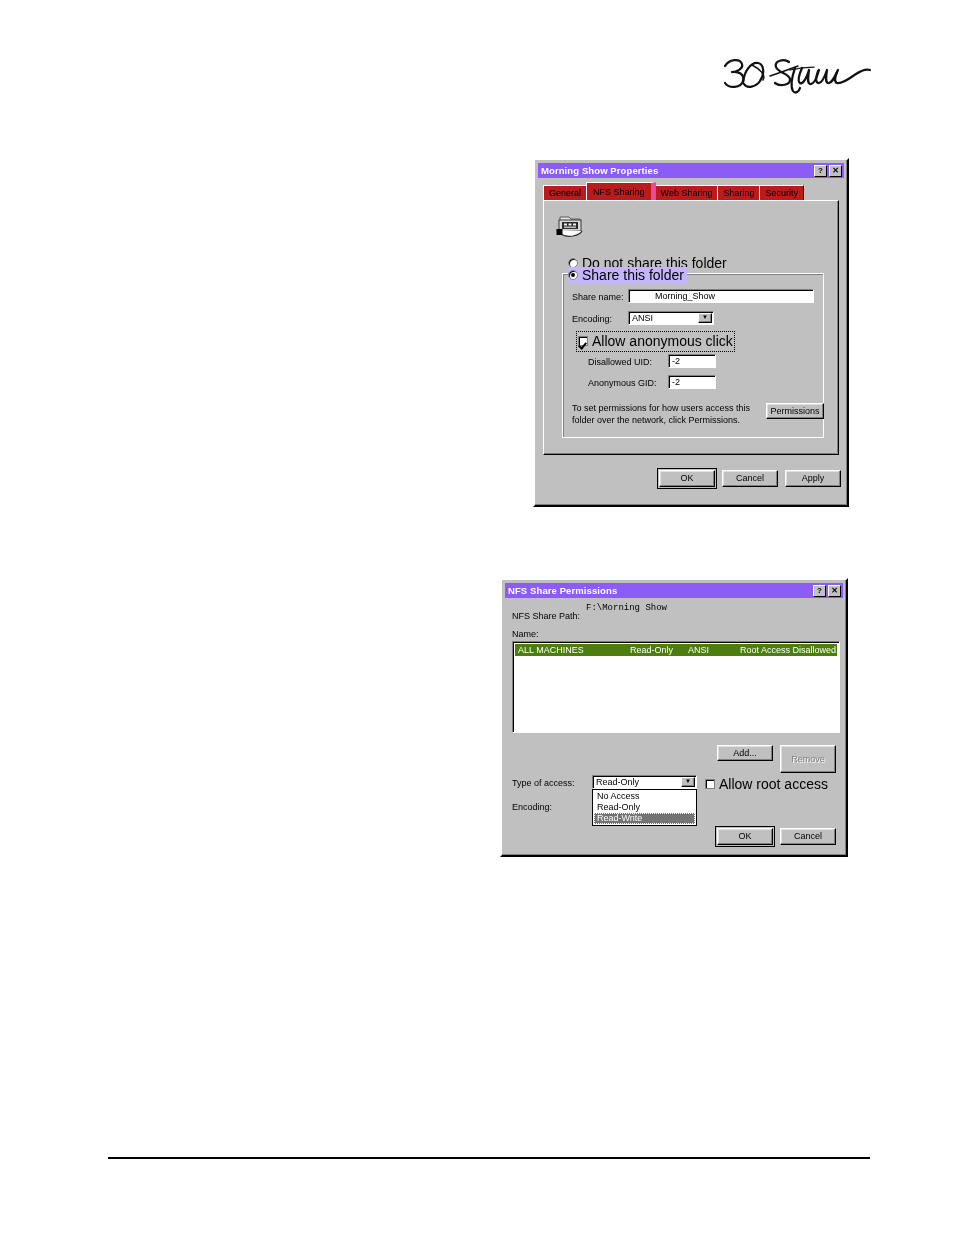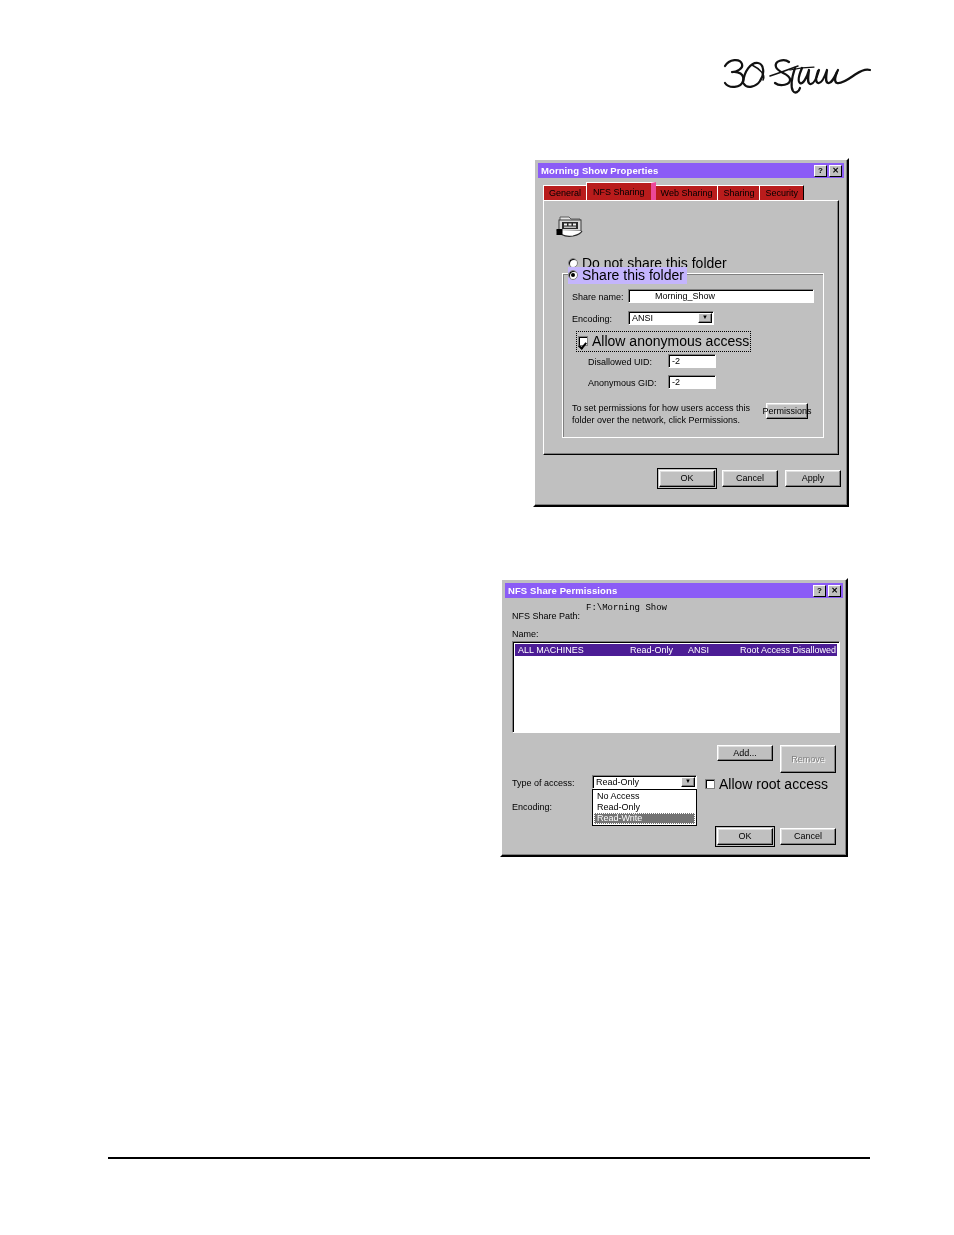--- a/index.html
+++ b/index.html
@@ -285,21 +285,21 @@
     border-bottom: 1px solid #ffffff;
     box-shadow: inset 1px 1px 0 #000000;
     box-sizing: border-box;
     overflow: hidden;
   }
   .lv-row {
     display: flex;
     height: 12px;
     align-items: center;
     font-size: 9px;
-    background: #4c1d95;
+    background: #4d7c0f;
     color: #ffffff;
     padding-left: 3px;
     box-sizing: border-box;
     margin: 2px 2px 6px 2px;
   }
   .lv-c1 { width: 112px; flex: none; }
   .lv-c2 { width: 58px; flex: none; }
   .lv-c3 { width: 52px; flex: none; }
   .lv-c4 { flex: 1; }
 
@@ -410,32 +410,32 @@
     <div class="field" style="left:84px; top:88px; width:186px; height:14px;padding-left:26px;">Morning_Show</div>
 
     <div class="lbl" style="left:28px; top:113px;">Encoding:</div>
     <div class="combo" style="left:84px; top:110px; width:86px; height:14px;">
       <span>ANSI</span>
       <span class="arrow">▼</span>
     </div>
 
     <div class="checkbox on focus-dash" style="left:34px; top:132px;">
       <span class="mark"></span>
-      <span>Allow anonymous access</span>
+      <span>Allow anonymous click</span>
     </div>
 
     <div class="lbl" style="left:44px; top:156px;">Disallowed UID:</div>
     <div class="field" style="left:124px; top:153px; width:48px; height:14px;">-2</div>
 
     <div class="lbl" style="left:44px; top:177px;">Anonymous GID:</div>
     <div class="field" style="left:124px; top:174px; width:48px; height:14px;">-2</div>
 
     <div class="helptext" style="left:28px; top:201px; width:186px;">To set permissions for how users access this folder over the network, click Permissions.</div>
 
-    <div class="btn" style="left:222px; top:202px; width:42px; height:16px;">
+    <div class="btn" style="left:222px; top:202px; width:58px; height:16px;">
       <span>Permissions</span>
     </div>
   </div>
 
   <div class="btn default" style="left:124px; top:310px; width:56px; height:17px;">
     <span>OK</span>
   </div>
   <div class="btn" style="left:187px; top:310px; width:56px; height:17px;">
     <span>Cancel</span>
   </div>

